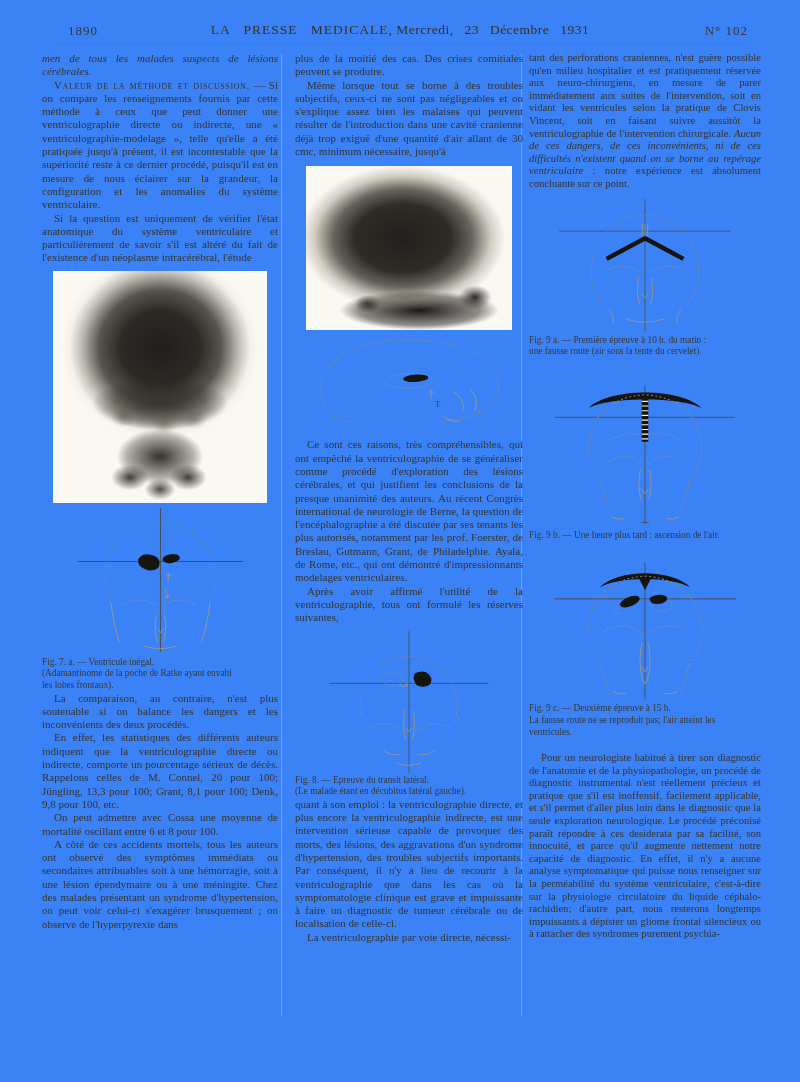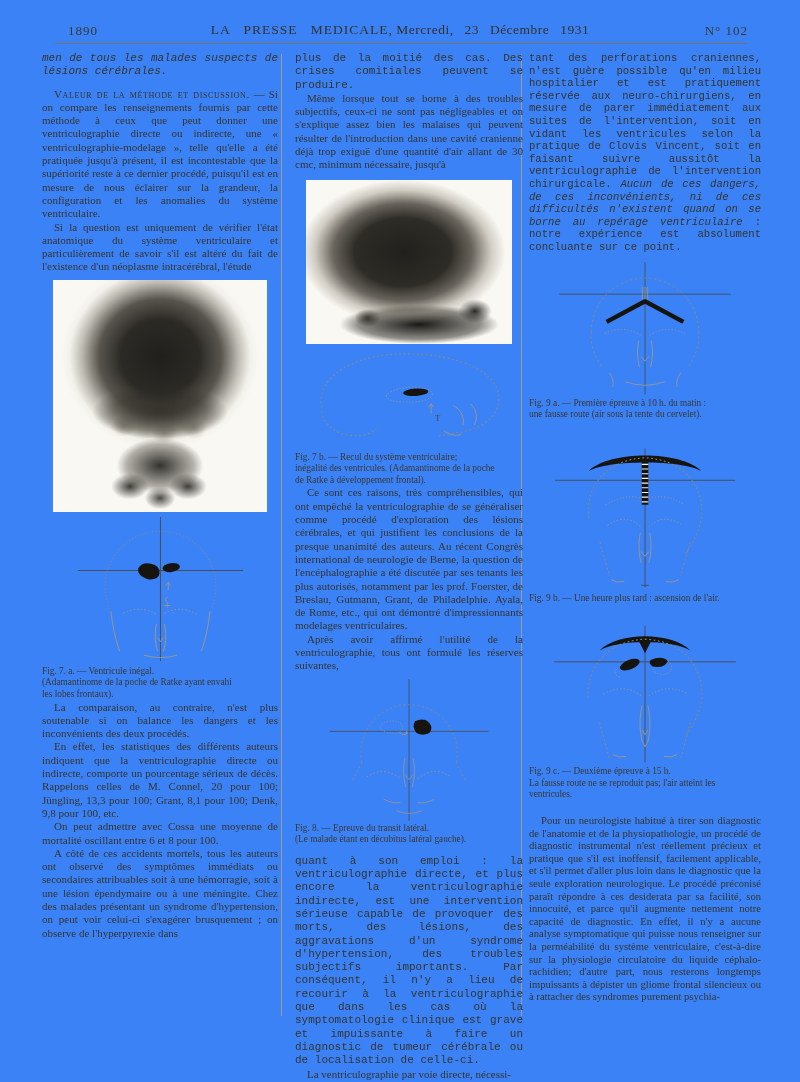--- a/index.html
+++ b/index.html
@@ -16,23 +16,23 @@
   .vrule{position:absolute;top:54px;height:962px;width:1px;background:#a09c91;}
   .v1{left:281px;}
   .v2{left:521px;}
   
   .col{position:absolute;top:52px;}
   .col1{left:42px;width:236px;}
   .col2{left:295px;width:228px;}
   .col3{left:529px;width:232px;}
   .p{font-size:11px;line-height:13.3px;text-align:justify;margin:0;text-indent:12px;color:#36342e;}
   .col3 .p{font-size:10.6px;line-height:12.6px;}
-  .noind{text-indent:0;font-family:Liberation Mono, monospace;}
+  .noind{text-indent:0;}
   .ital{font-style:italic;}
-  .gap{margin-top:9px;}
+  .gap{margin-top:0;}
   .lead{font-variant:small-caps;letter-spacing:0.6px;}
   .cap{font-size:9.3px;line-height:11.6px;text-align:left;margin:0;color:#3a3832;}
   
   .xray{display:block;position:relative;filter:blur(0.6px) contrast(1.02);}
   .xray-frontal{width:214px;height:232px;margin:6px auto 2px auto;background:
     radial-gradient(46% 40% at 50% 33%, #23211d 0%, #2e2c27 40%, rgba(60,58,50,.85) 62%, rgba(120,116,104,.45) 80%, rgba(190,186,172,.12) 92%, transparent 100%),
     radial-gradient(9% 5% at 49% 21%, rgba(152,148,136,.8), transparent 70%),
     radial-gradient(36% 13% at 50% 57%, rgba(18,17,14,.9), rgba(40,38,32,.55) 60%, transparent 88%),
     radial-gradient(8% 6% at 33% 63%, rgba(135,130,116,.65), transparent 75%),
     radial-gradient(8% 6% at 52% 66%, rgba(142,136,122,.6), transparent 75%),
@@ -119,25 +119,20 @@
         <path class="dash" stroke-dasharray="2 2.6" d="M13 62 C8 36 34 12 82 7 C138 2 188 18 196 44 C201 60 192 74 178 81 C160 90 143 88 133 92"></path>
         <path class="dash" stroke-dasharray="2 2.6" d="M13 66 C16 80 28 90 45 91 C58 92 66 88 70 84"></path>
         <path class="lite" d="M150 60 C158 64 162 72 160 80"></path>
         <path class="lite" d="M168 58 C174 64 176 72 172 80"></path>
         <path class="lite" d="M140 86 C146 90 152 92 158 90"></path>
         <path class="lite" stroke-dasharray="1.3 2" d="M80 50 Q88 40 112 41 Q130 42 128 50 Q120 58 94 56 Q82 55 80 50 Z"></path>
         <ellipse class="blob" cx="111" cy="46" rx="13" ry="3.8" transform="rotate(-4 111 46)"></ellipse>
         <path class="lite" d="M127 68 L127 58 M127 58 l-2.6 3.6 M127 58 l2.6 3.6"></path>
         <text x="131" y="76" font-size="9" fill="#4a4842" font-family="Liberation Serif, serif">T</text>
       </svg>
-      <figcaption>
-        <p class="cap">Fig. 7 b. — Recul du système ventriculaire;</p>
-        <p class="cap">inégalité des ventricules. (Adamantinome de la poche</p>
-        <p class="cap">de Ratke à développement frontal).</p>
-      </figcaption>
     </figure>
 
     <p class="p">Ce sont ces raisons, très compréhensibles, qui ont empêché la ventriculographie de se généraliser comme procédé d'exploration des lésions cérébrales, et qui justifient les conclusions de la presque unanimité des auteurs. Au récent Congrès international de neurologie de Berne, la question de l'encéphalographie a été discutée par ses tenants les plus autorisés, notamment par les prof. Foerster, de Breslau, Gutmann, Grant, de Philadelphie. Ayala, de Rome, etc., qui ont démontré d'impressionnants modelages ventriculaires.</p>
     <p class="p">Après avoir affirmé l'utilité de la ventriculographie, tous ont formulé les réserves suivantes,</p>
 
     <figure>
       <svg class="diag" width="190" height="142" viewBox="0 0 200 168" style="margin-top:6px;">
         <line class="dln" x1="100" y1="0" x2="100" y2="168"></line>
         <line class="dln" x1="6" y1="62" x2="194" y2="62"></line>
         <path class="dash" stroke-dasharray="2.5 3" d="M44 98 A57 57 0 1 1 156 98"></path>

